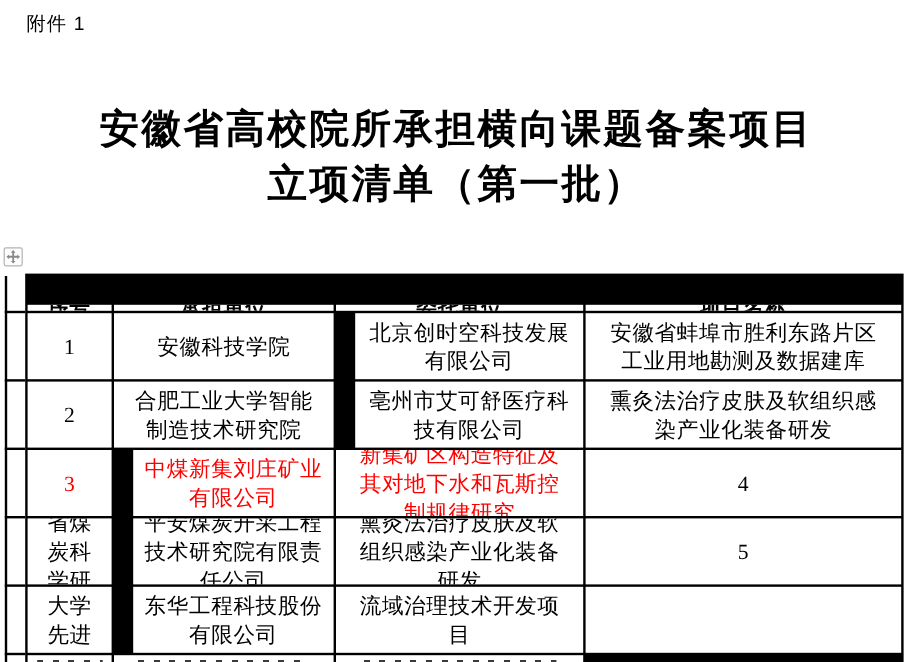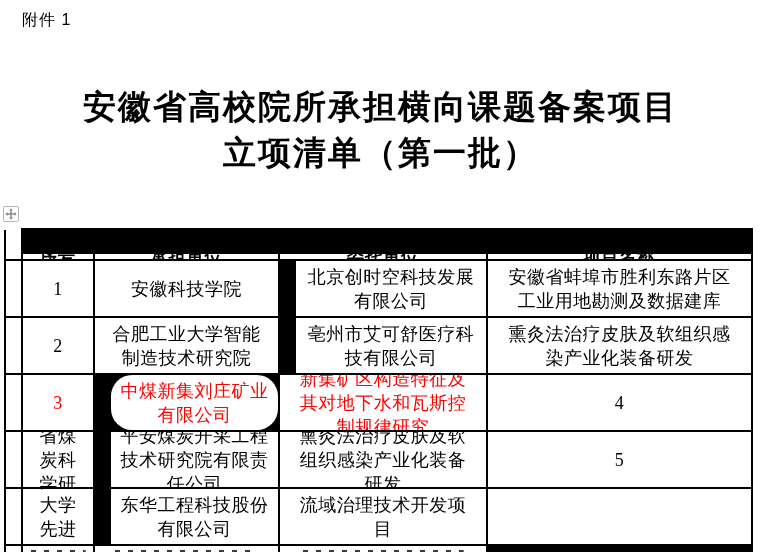--- a/index.html
+++ b/index.html
@@ -92,21 +92,21 @@
     <div class="cell c-unit">安徽科技学院</div>
     <div class="cell c-client">北京创时空科技发展有限公司</div>
     <div class="cell c-project">安徽省蚌埠市胜利东路片区工业用地勘测及数据建库</div>
 
     <div class="cell c-no">2</div>
     <div class="cell c-unit">合肥工业大学智能制造技术研究院</div>
     <div class="cell c-client">亳州市艾可舒医疗科技有限公司</div>
     <div class="cell c-project">熏灸法治疗皮肤及软组织感染产业化装备研发</div>
 
     <div class="cell c-no" style="color: rgb(254, 0, 0);">3</div>
-    <div class="cell c-client" style="color: rgb(254, 0, 0); border-radius: 21px;">中煤新集刘庄矿业有限公司</div>
+    <div class="cell c-client" style="color: rgb(254, 0, 0);">中煤新集刘庄矿业有限公司</div>
     <div class="cell c-project" style="color: rgb(254, 0, 0);">新集矿区构造特征及其对地下水和瓦斯控制规律研究</div>
 
     <div class="cell c-no">4</div>
     <div class="cell c-unit">安徽省煤炭科学研究院</div>
     <div class="cell c-client">平安煤炭开采工程技术研究院有限责任公司</div>
     <div class="cell c-project">熏灸法治疗皮肤及软组织感染产业化装备研发</div>
 
     <div class="cell c-no">5</div>
     <div class="cell c-unit">中国科学技术大学先进技术研究院</div>
     <div class="cell c-client">东华工程科技股份有限公司</div>

